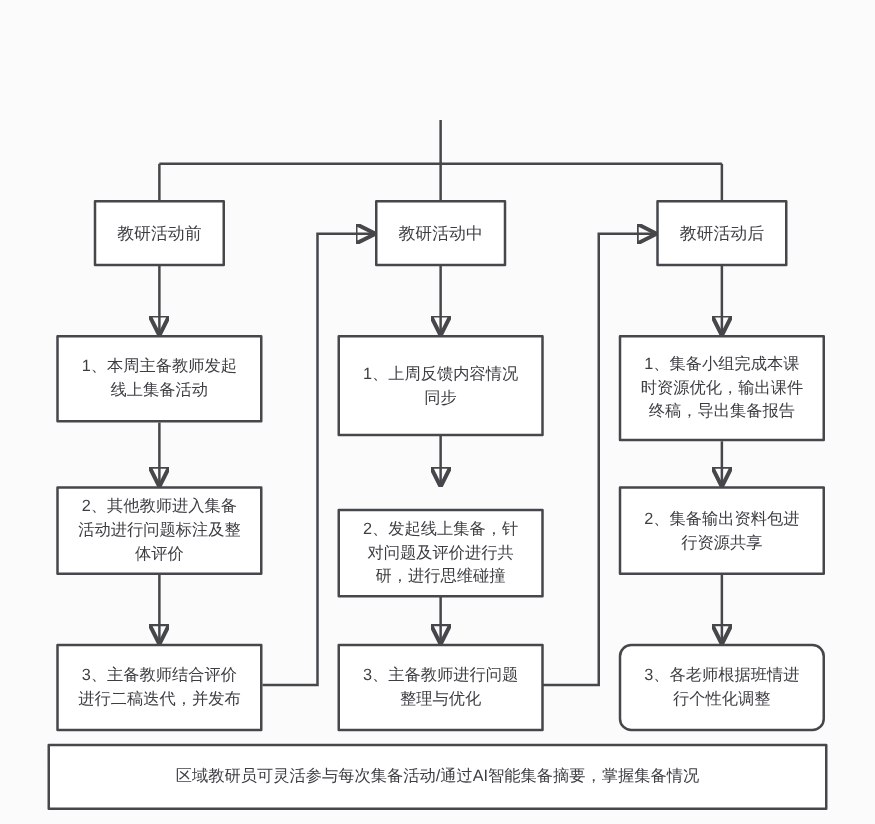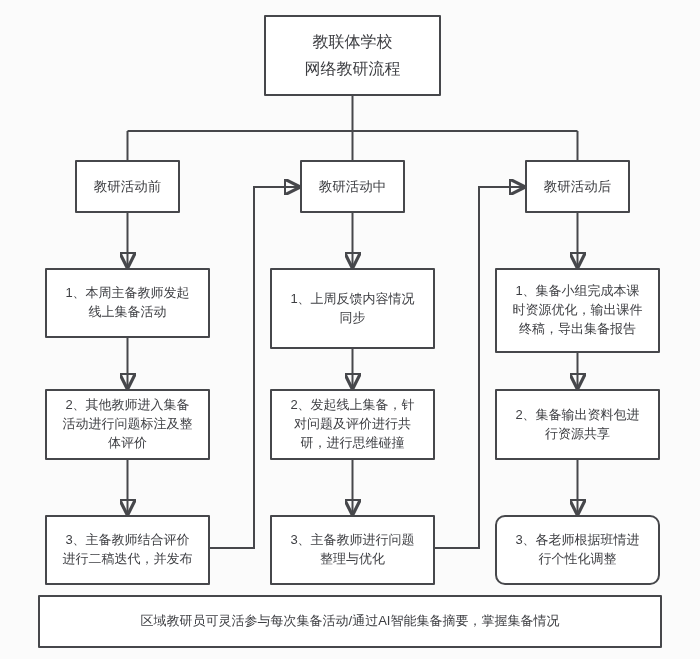--- a/index.html
+++ b/index.html
@@ -36,21 +36,21 @@
   .title-box  { left: 264px; top: 15px;  width: 177px; height: 81px; font-size: 16px; line-height: 1.65; }
   .header-box { height: 53px; top: 160px; width: 105px; font-size: 13.5px; }
   #hdr-before { left: 75px; }
   #hdr-during { left: 300px; }
   #hdr-after  { left: 525px; }
   .step-box { width: 165px; font-size: 13px; padding: 4px 6px; }
   #c1s1 { left: 45px;  top: 268px; height: 70px; }
   #c1s2 { left: 45px;  top: 389px; height: 71px; }
   #c1s3 { left: 45px;  top: 515px; height: 70px; text-align: center; }
   #c2s1 { left: 270px; top: 268px; height: 81px; }
-  #c2s2 { left: 270px; top: 389px; height: 71px; }
+  #c2s2 { left: 270px; top: 407px; height: 71px; }
   #c2s3 { left: 270px; top: 515px; height: 70px; }
   #c3s1 { left: 495px; top: 268px; height: 85px; }
   #c3s2 { left: 495px; top: 389px; height: 71px; }
   #c3s3 { left: 495px; top: 515px; height: 70px; border-radius: 10px; }
   .footer-box { left: 38px; top: 595px; width: 624px; height: 53px; font-size: 13px; }
   #wires path { stroke: #46474b; stroke-width: 2; fill: none; }
 </style>
 </head>
 <body>
 
@@ -75,22 +75,20 @@
     <path d="M352.5,338 V387" marker-end="url(#arrow)"></path>
     <path d="M577.5,353 V387" marker-end="url(#arrow)"></path>
     <path d="M127.5,460 V513" marker-end="url(#arrow)"></path>
     <path d="M352.5,460 V513" marker-end="url(#arrow)"></path>
     <path d="M577.5,460 V513" marker-end="url(#arrow)"></path>
 
     <path d="M210,548 H254 V187 H298" marker-end="url(#arrow)"></path>
     <path d="M433,548 H479 V187 H523" marker-end="url(#arrow)"></path>
   </svg>
 
-  <div class="box title-box">教联体学校
-网络教研流程</div>
 
   <div class="box header-box" id="hdr-before">教研活动前</div>
   <div class="box header-box" id="hdr-during">教研活动中</div>
   <div class="box header-box" id="hdr-after">教研活动后</div>
 
   <div class="box step-box" id="c1s1">1、本周主备教师发起
 线上集备活动</div>
   <div class="box step-box" id="c1s2">2、其他教师进入集备
 活动进行问题标注及整
 体评价</div>

